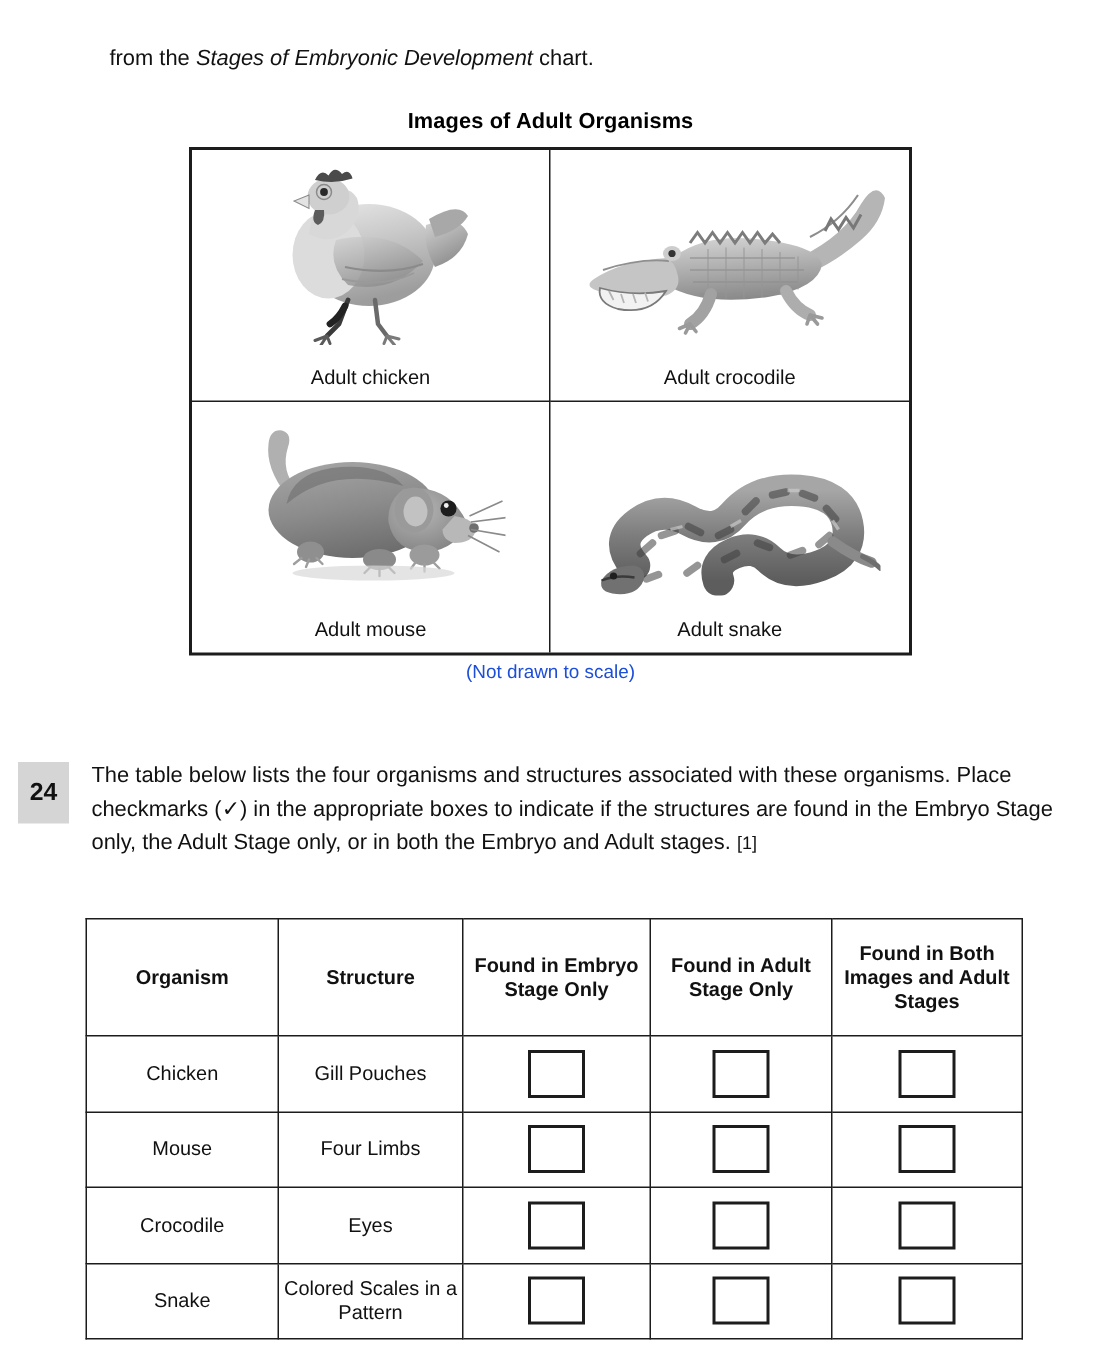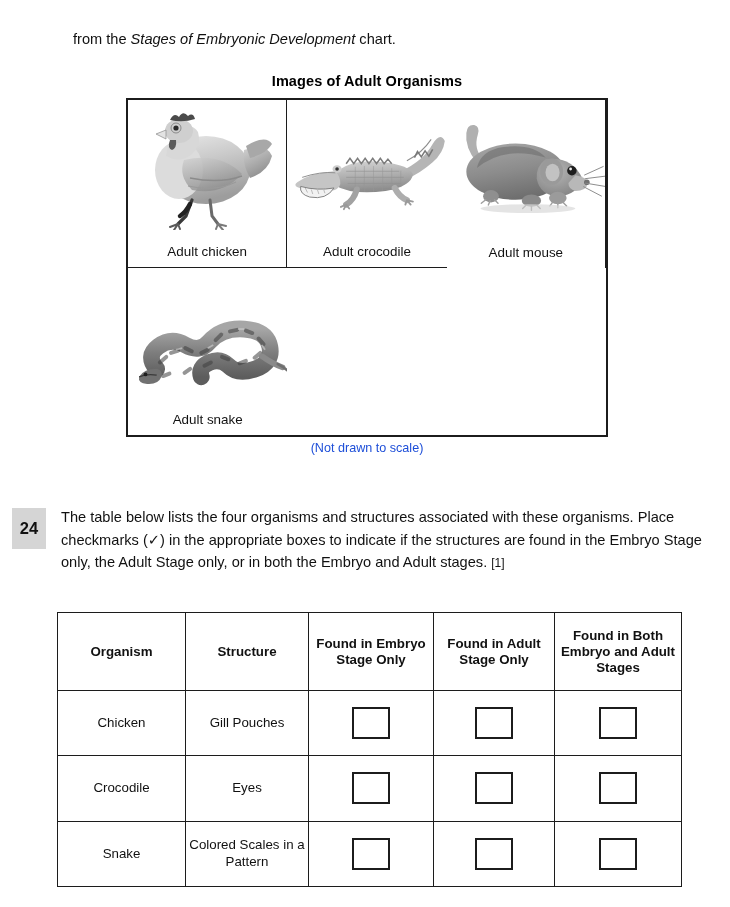--- a/index.html
+++ b/index.html
@@ -44,21 +44,21 @@
   
   .img-grid {
     position: absolute;
     left: 126px;
     top: 98px;
     width: 482px;
     height: 339px;
     border: 2px solid #1c1c1c;
     box-sizing: border-box;
     display: grid;
-    grid-template-columns: 1fr 1fr 1fr;
+    grid-template-columns: 1fr 1fr;
     grid-template-rows: 1fr 1fr;
     background: #fff;
   }
   .cell {
     position: relative;
     box-sizing: border-box;
     border-right: 1.5px solid #1c1c1c;
     border-bottom: 1.5px solid #1c1c1c;
     display: flex;
     flex-direction: column;
@@ -385,38 +385,51 @@
   <span class="marks">[1]</span>
 </div>
 
 <table class="ans-table">
   <thead>
     <tr>
       <th class="col-org">Organism</th>
       <th class="col-str">Structure</th>
       <th class="col-emb">Found in Embryo Stage Only</th>
       <th class="col-adu">Found in Adult Stage Only</th>
-      <th class="col-both">Found in Both Embryo and Adult Stages</th>
+      <th class="col-both">Found in Both Images and Adult Stages</th>
     </tr>
   </thead>
   <tbody>
     <tr>
       <td>Chicken</td>
       <td>Gill Pouches</td>
       <td>
           <div class="checkbox"></div>
         </td>
       <td>
           <div class="checkbox"></div>
         </td>
       <td>
           <div class="checkbox"></div>
         </td>
     </tr>
     <tr>
+      <td>Mouse</td>
+      <td>Four Limbs</td>
+      <td>
+          <div class="checkbox"></div>
+        </td>
+      <td>
+          <div class="checkbox"></div>
+        </td>
+      <td>
+          <div class="checkbox"></div>
+        </td>
+    </tr>
+    <tr>
       <td>Crocodile</td>
       <td>Eyes</td>
       <td>
           <div class="checkbox"></div>
         </td>
       <td>
           <div class="checkbox"></div>
         </td>
       <td>
           <div class="checkbox"></div>

